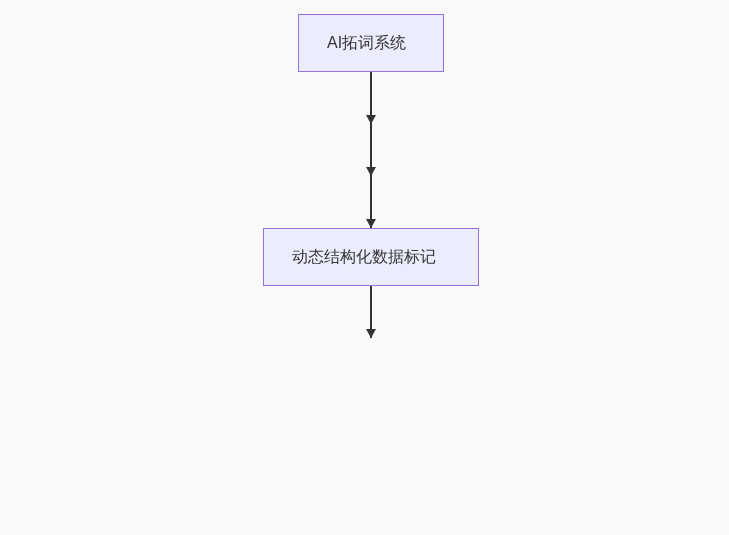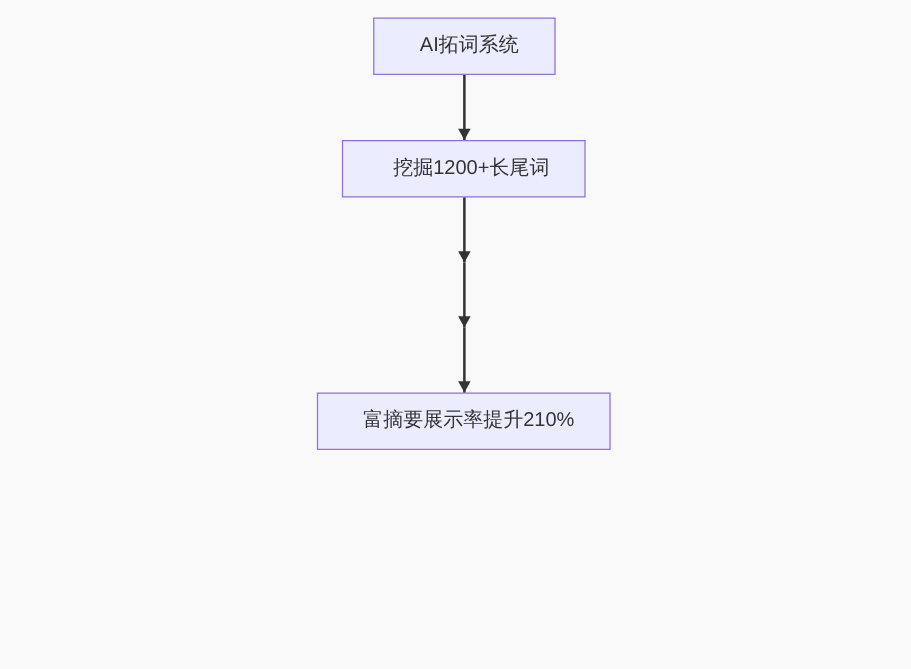--- a/index.html
+++ b/index.html
@@ -22,24 +22,24 @@
     position: absolute;
     top: 14px;
     left: 371px;
     transform: translateX(-50%);
     display: flex;
     flex-direction: column;
     align-items: center;
   }
   .node {
     box-sizing: border-box;
-    height: 46px;
+    height: 58px;
     display: flex;
     align-items: center;
-    justify-content: flex-end;
+    justify-content: flex-start;
     background: #ECECFF;
     border: 1px solid #9370DB;
     color: #333333;
     font-size: 16px;
     line-height: 1;
     padding: 0 28px;
     white-space: nowrap;
   }
   .n1 { min-width: 146px; }
   .n2 { min-width: 195px; }
@@ -71,36 +71,33 @@
   <div class="flow">
 
     <div class="node n1">
       <span>AI拓词系统</span>
     </div>
 
     <div class="edge">
       <span class="head"></span>
     </div>
 
-    <div class="node n2">
-      <span>挖掘1200+长尾词</span>
-    </div>
 
     <div class="edge">
       <span class="head"></span>
     </div>
 
 
     <div class="edge">
       <span class="head"></span>
     </div>
 
+    <div class="node n4">
+      <span>动态结构化数据标记</span>
+    </div>
 
     <div class="edge">
       <span class="head"></span>
     </div>
 
-    <div class="node n5">
-      <span>富摘要展示率提升210%</span>
-    </div>
 
   </div>
 </div>
 
 </body></html>

